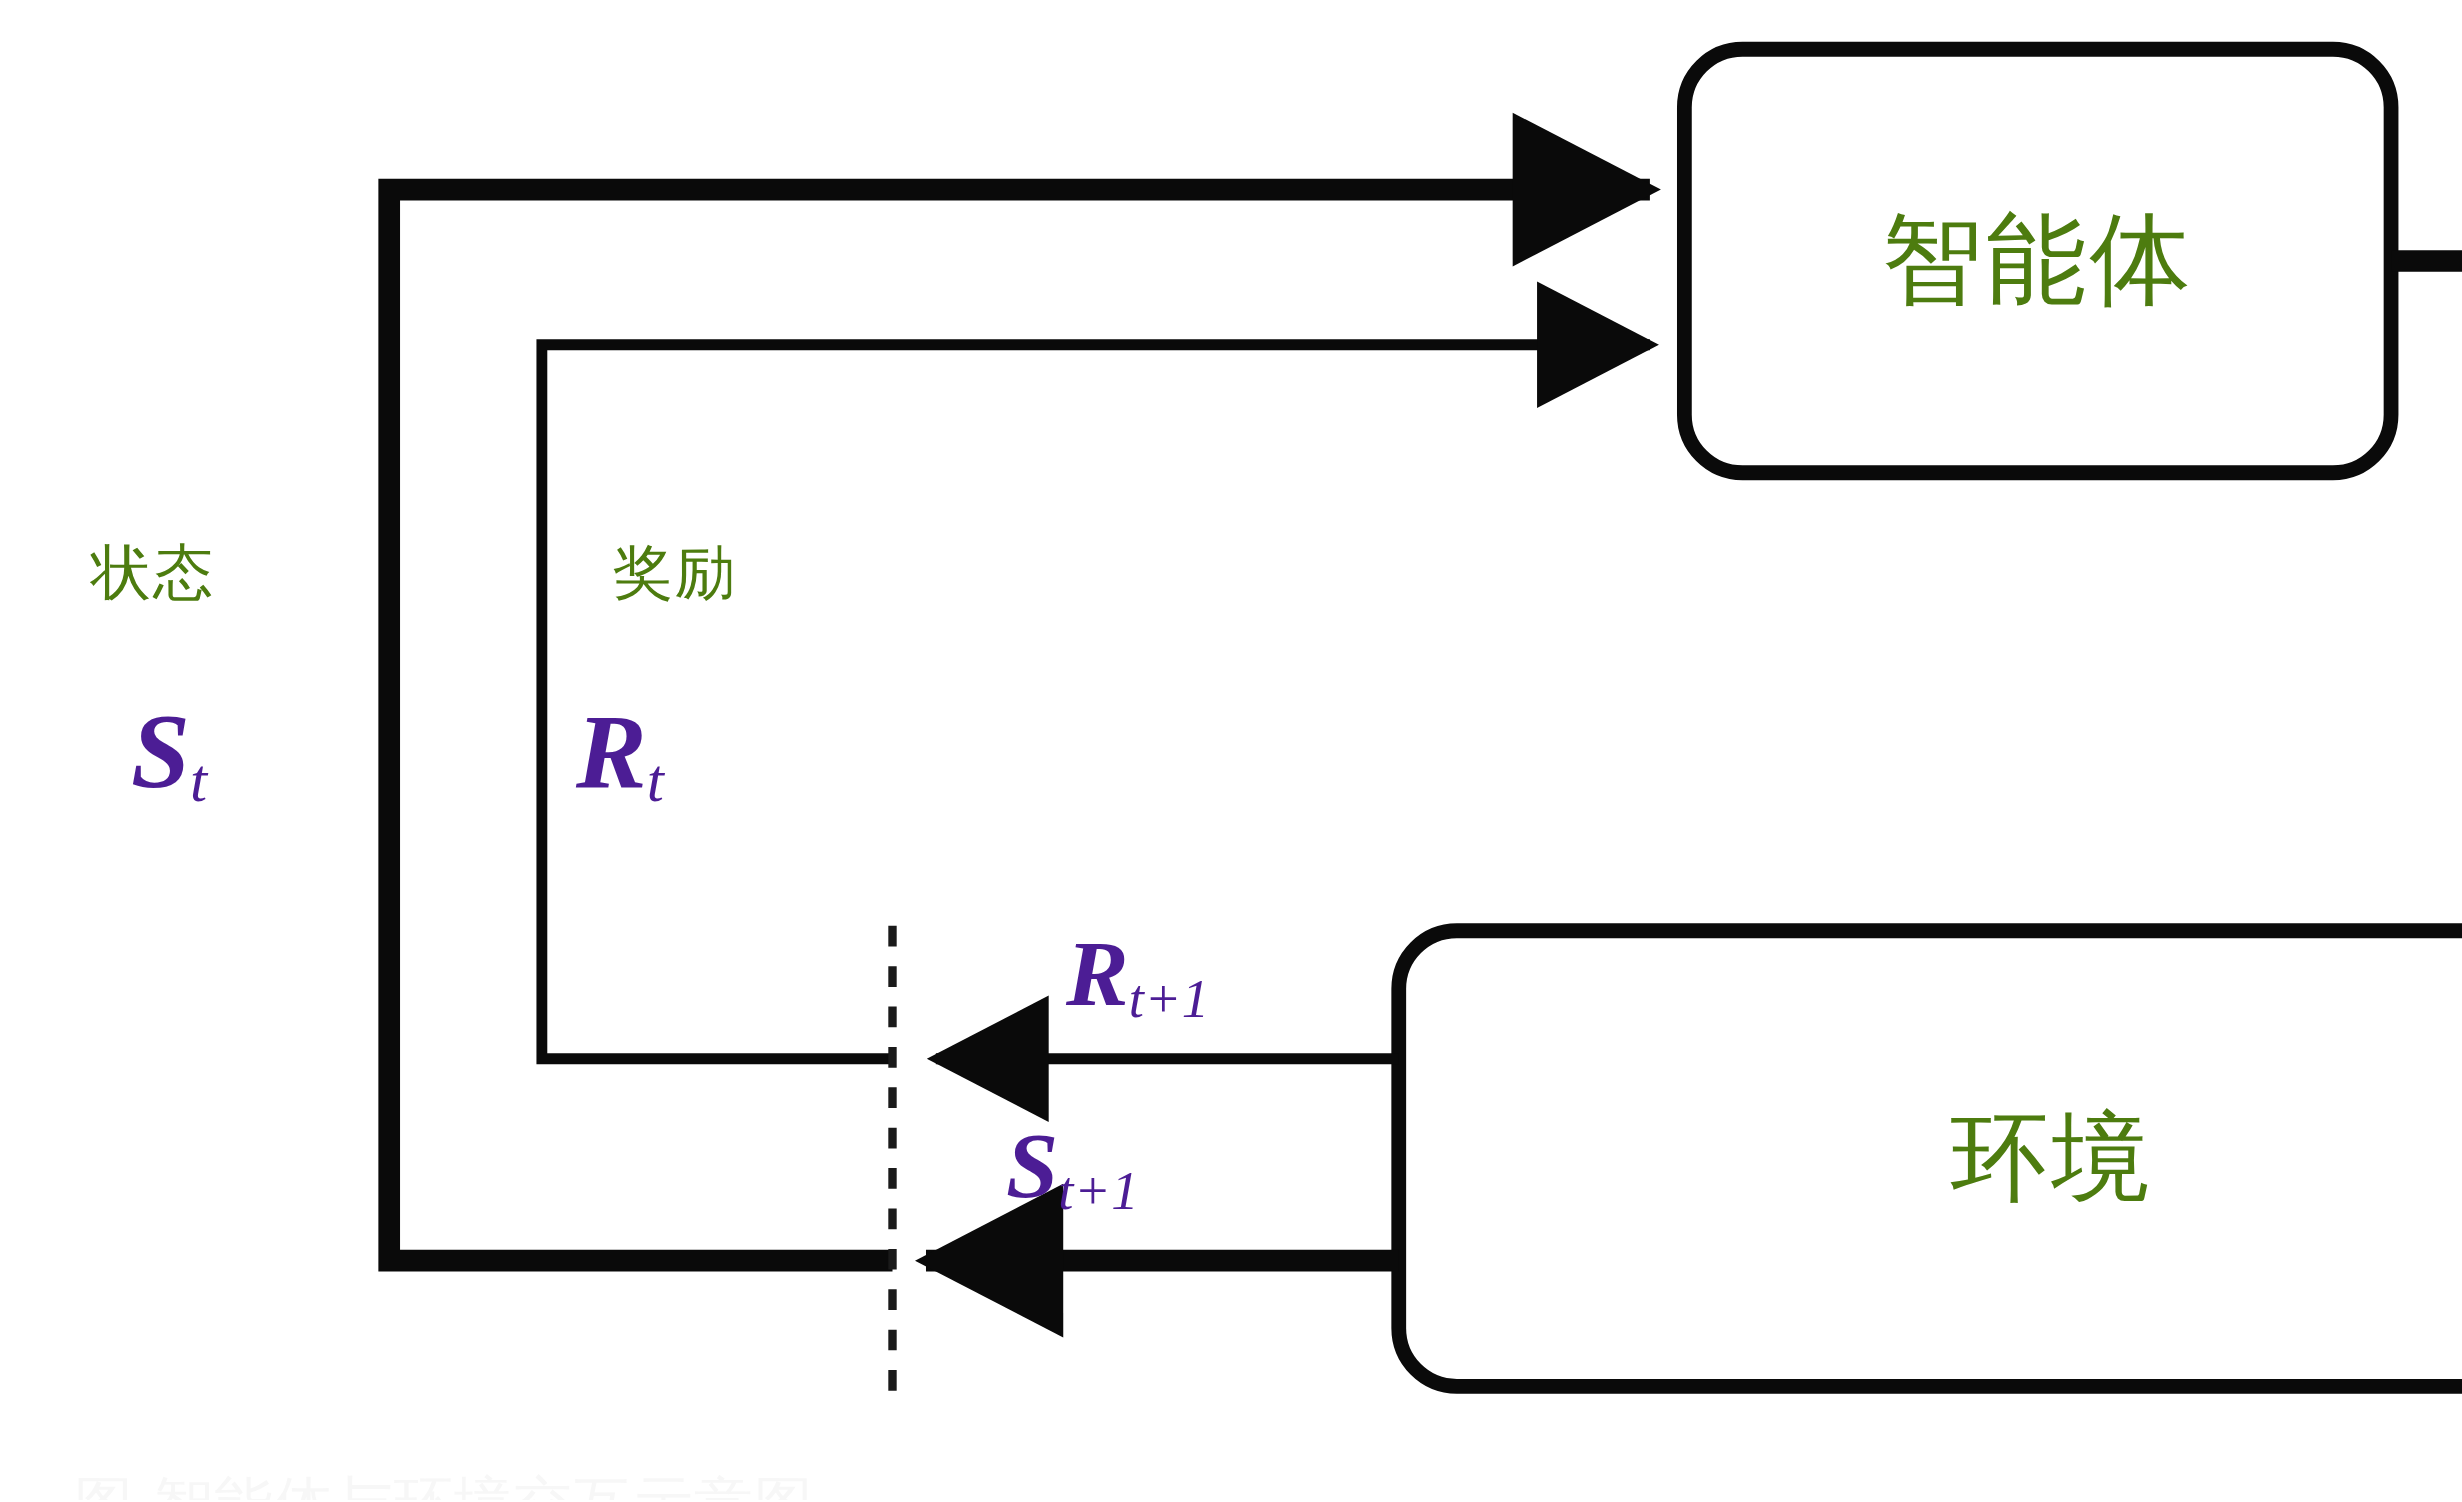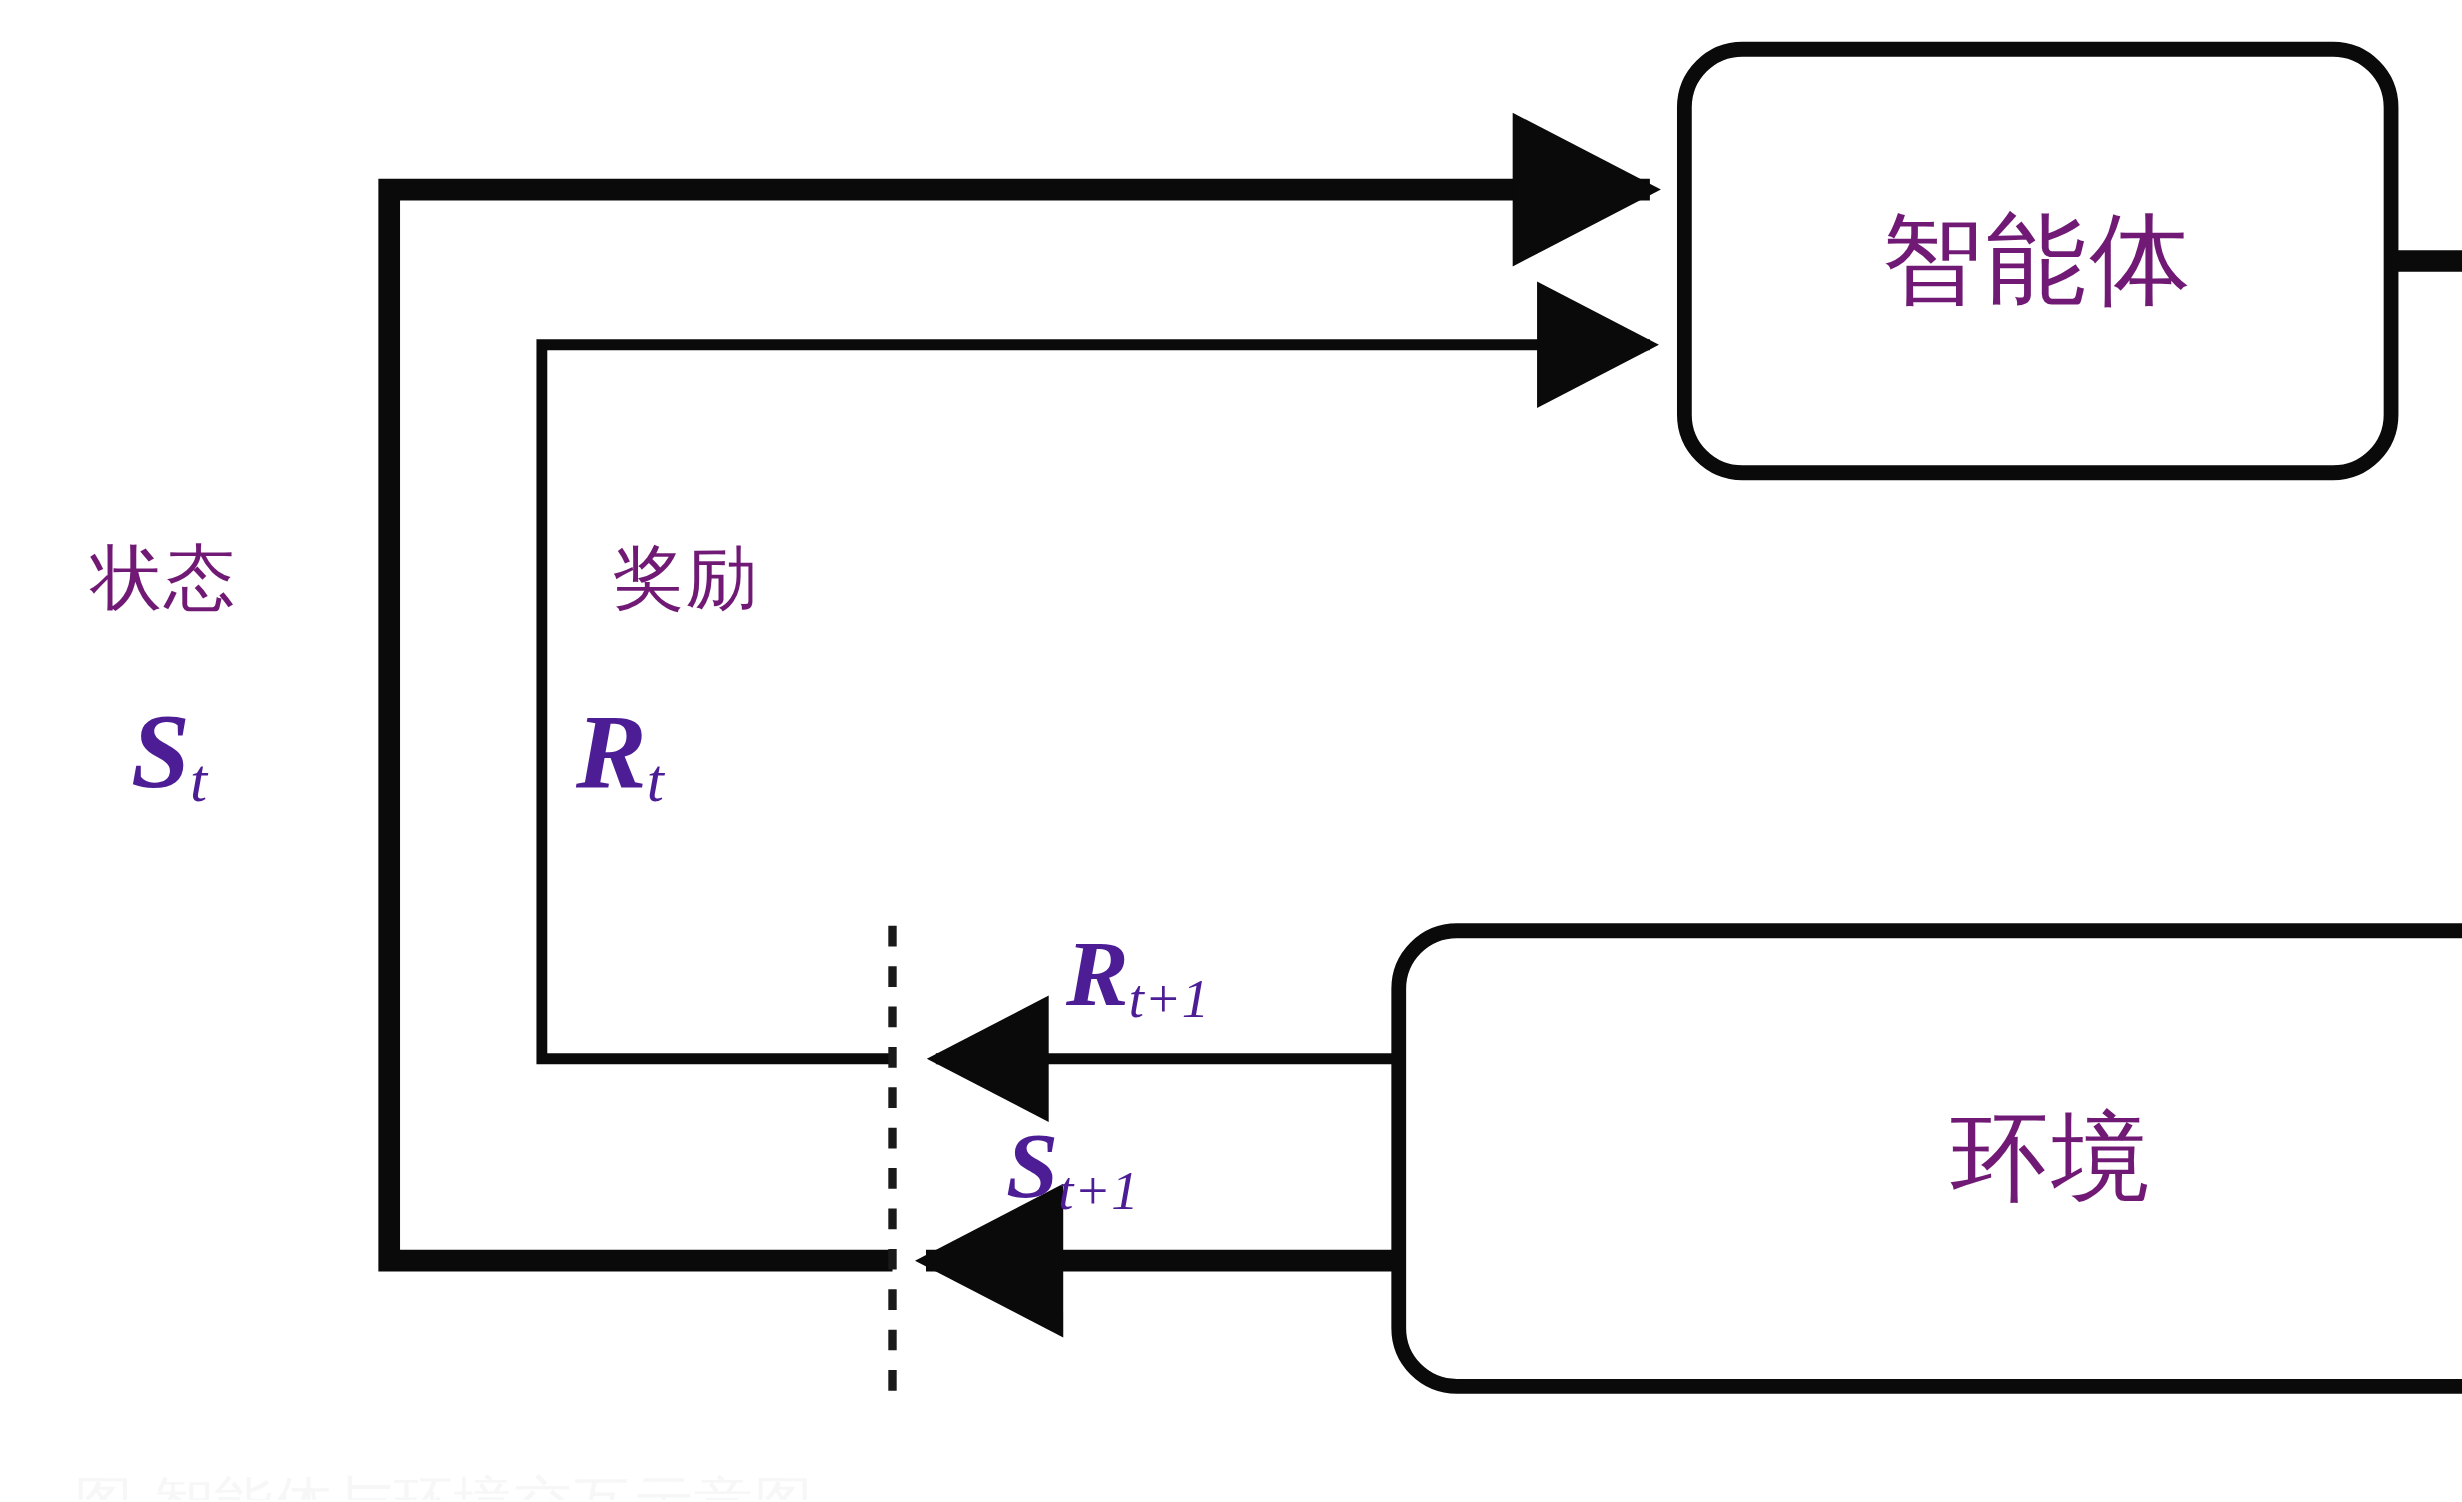--- a/index.html
+++ b/index.html
@@ -29,21 +29,21 @@
   .lbl {
     position: absolute;
     color: #111111;
     white-space: nowrap;
     line-height: 1.0;
     user-select: none;
   }
   .cjk {
     font-family: "DejaVu Sans", "Liberation Sans", sans-serif;
     font-weight: 400;
-    color: #701a75;
+    color: #4d7c0f;
   }
   .math {
     font-family: "Liberation Serif", "DejaVu Serif", serif;
     font-style: italic;
     font-weight: 700;
     color: #4c1d95;
   }
   .math sub {
     font-size: 0.58em;
     font-style: italic;
@@ -56,21 +56,21 @@
     display: flex;
     align-items: center;
     justify-content: center;
     text-align: center;
   }
   
   #agent-title { font-size: 101px; letter-spacing: 3px; }
   
   #env-title { font-size: 98px; letter-spacing: 3px; font-family: Liberation Mono, monospace; }
   
-  .side-word { font-size: 71px; letter-spacing: 2px; }
+  .side-word { font-size: 60px; letter-spacing: 2px; }
   .side-sym  { font-size: 106px; }
   
   .flow-sym  { font-size: 94px; text-align: center; }
   
   #caption-strip {
     position: absolute;
     left: 74px;
     top: 1465px;
     width: 1674px;
     height: 35px;

